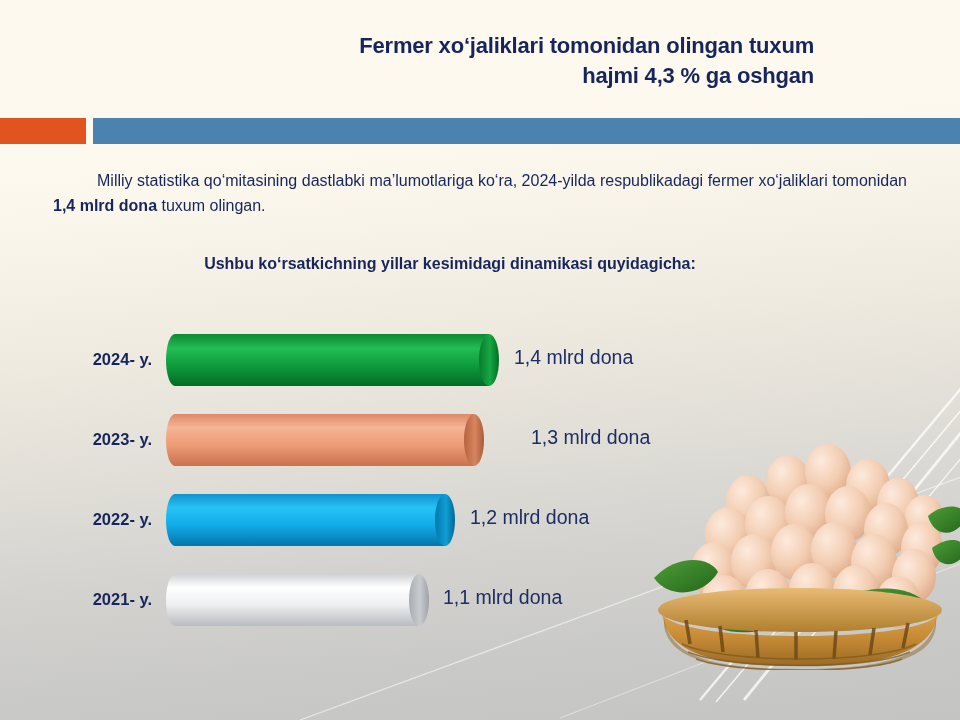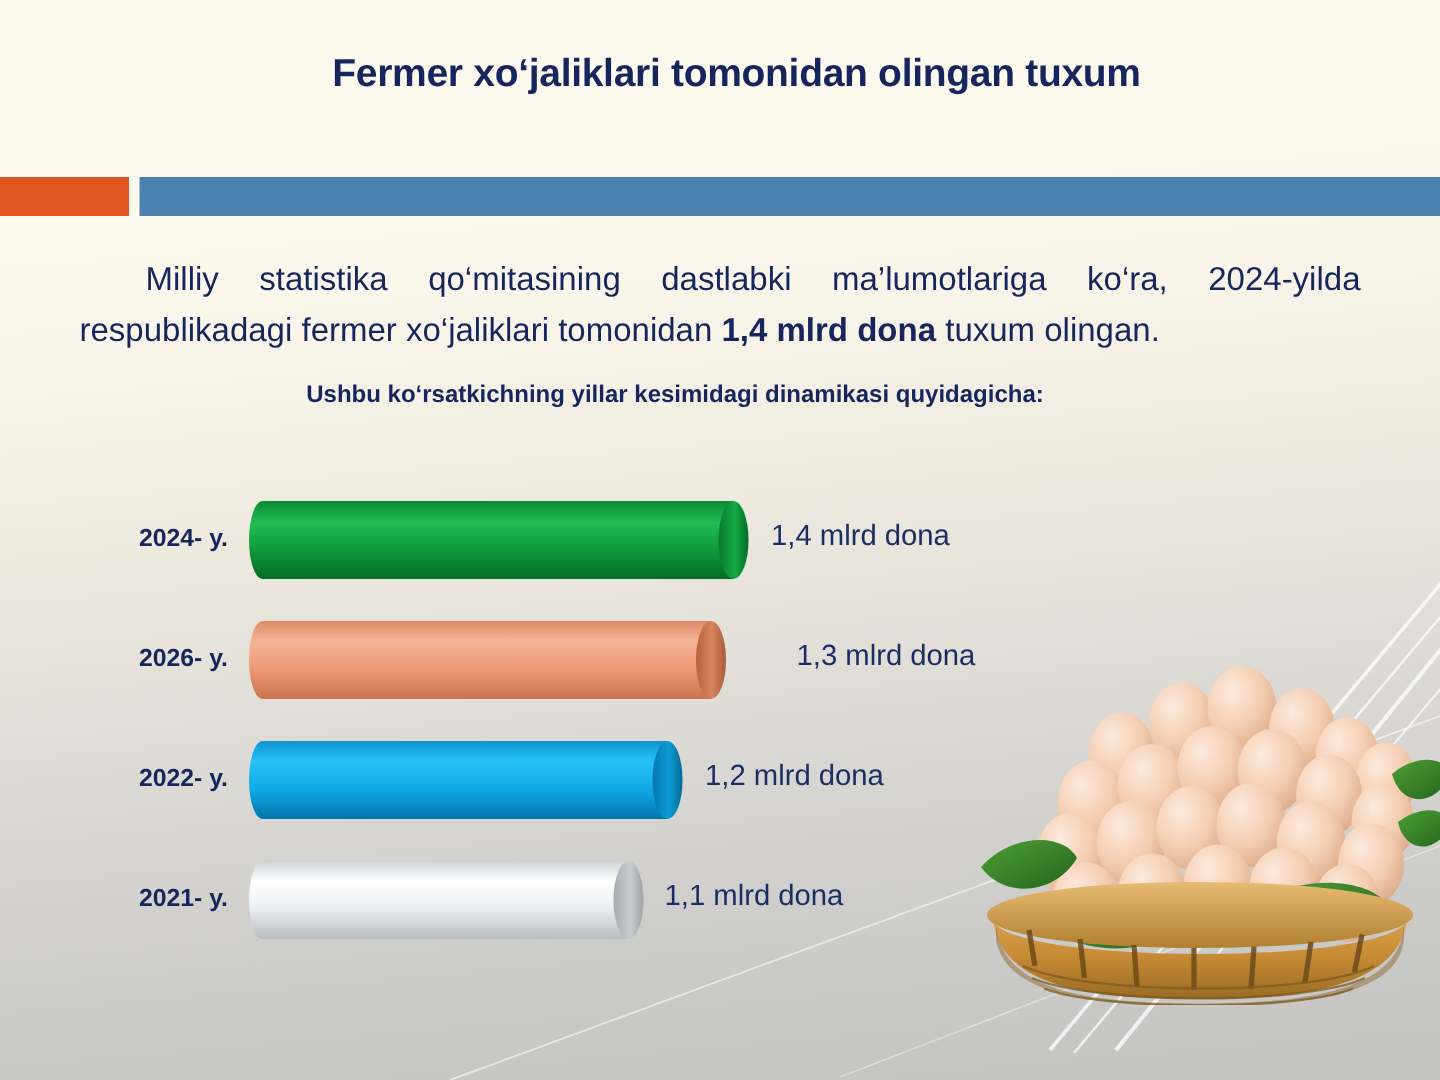--- a/index.html
+++ b/index.html
@@ -54,22 +54,22 @@
     width: 83px;
     height: 83px;
   }
   .logo svg { display: block; }
 
   .title {
     position: absolute;
     left: 168px;
     top: 31px;
     width: 646px;
-    text-align: center;
-    font-size: 26px;
+    text-align: right;
+    font-size: 22px;
     font-weight: bold;
     line-height: 1.35;
     color: #16265c;
     letter-spacing: -0.2px;
   }
 
   
   .band {
     position: absolute;
     left: 0;
@@ -92,21 +92,21 @@
     height: 26px;
     background: #4b82b0;
   }
 
   
   .paragraph {
     position: absolute;
     left: 53px;
     top: 169px;
     width: 854px;
-    font-size: 22px;
+    font-size: 16px;
     line-height: 1.55;
     color: #16265c;
     text-align: justify;
     text-indent: 44px;
     z-index: 6;
   }
   .paragraph b { font-weight: bold; }
 
   .subtitle {
     position: absolute;
@@ -187,20 +187,21 @@
         <line x1="970" y1="560" x2="560" y2="718" stroke-width="1.1" stroke-opacity="0.4"></line>
       </g>
     </svg>
   </div>
 
   <div class="header">
 
 
     <div class="title">
       <div>Fermer xo‘jaliklari tomonidan olingan tuxum</div>
+      <div>hajmi 4,3 % ga oshgan</div>
     </div>
   </div>
 
   <div class="band">
     <div class="band-orange"></div>
     <div class="band-blue"></div>
   </div>
 
   <div class="paragraph">
     <span>Milliy statistika qo‘mitasining dastlabki ma’lumotlariga ko‘ra, 2024-yilda respublikadagi fermer xo‘jaliklari tomonidan </span><b>1,4 mlrd dona</b><span> tuxum olingan.</span>
@@ -228,21 +229,21 @@
             </linearGradient>
           </defs>
           <path d="M9,0 H323 V52 H9 A9,26 0 0 1 9,0 Z" fill="url(#g2024)"></path>
           <ellipse cx="323" cy="26" rx="10" ry="26" fill="url(#c2024)"></ellipse>
         </svg>
       </div>
       <div class="bar-value" style="left:514px;">1,4 mlrd dona</div>
     </div>
 
     <div class="bar-row" style="top:102px;">
-      <div class="bar-label">2026- y.</div>
+      <div class="bar-label">2023- y.</div>
       <div class="bar-cyl" style="width:321px;">
         <svg width="321" height="52" viewBox="0 0 321 52" preserveAspectRatio="none" xmlns="http://www.w3.org/2000/svg">
           <defs>
             <linearGradient id="g2023" x1="0" y1="0" x2="0" y2="1">
               <stop offset="0%" stop-color="#dd8a66"></stop>
               <stop offset="26%" stop-color="#f6b496"></stop>
               <stop offset="60%" stop-color="#ee9b76"></stop>
               <stop offset="100%" stop-color="#c9724f"></stop>
             </linearGradient>
             <linearGradient id="c2023" x1="0" y1="0" x2="1" y2="0">

